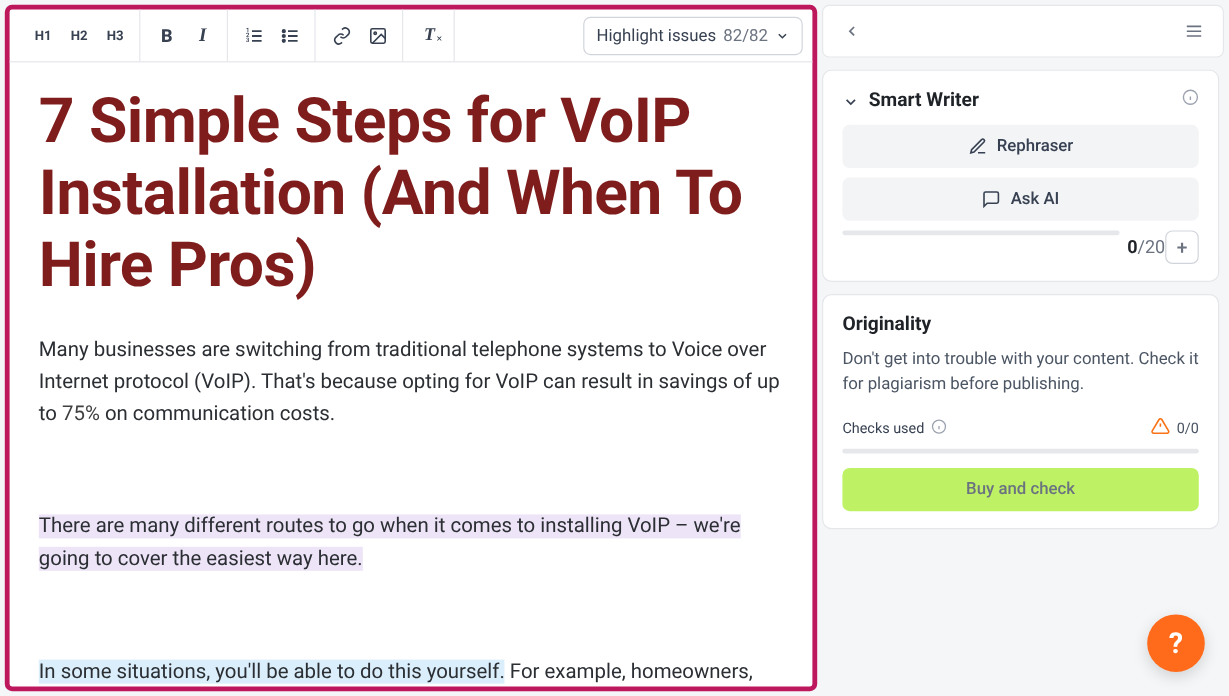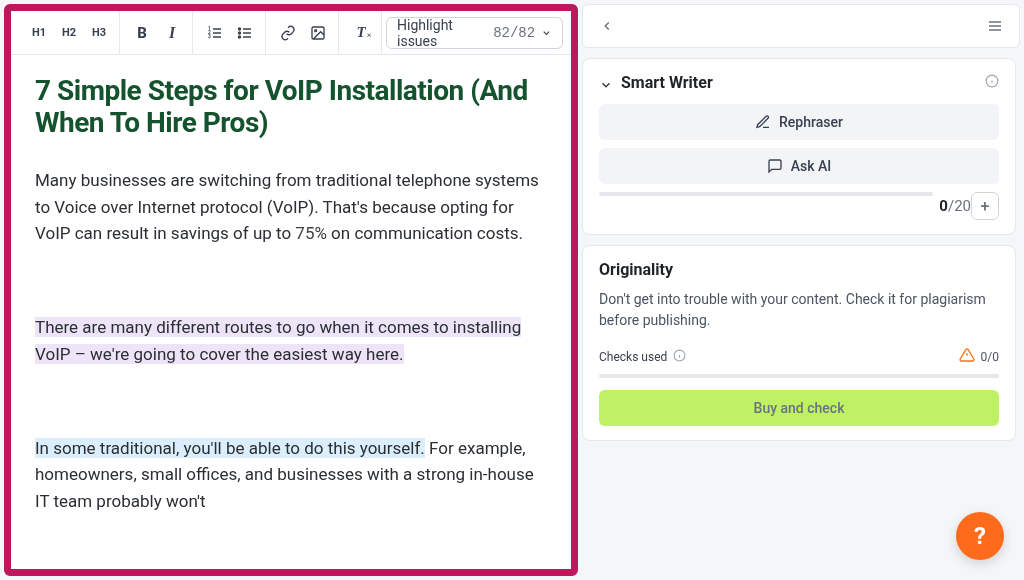--- a/index.html
+++ b/index.html
@@ -9,23 +9,23 @@
 }
 body {
   font-family: -apple-system, BlinkMacSystemFont, "Segoe UI", Roboto, Helvetica, Arial, sans-serif;
   background: #f5f6f7;
   width: 1024px;
   height: 580px;
   overflow: hidden;
   display: flex;
 }
 .editor-panel {
-  width: 574px;
+  width: 677px;
   background: #fff;
-  border: 7px solid #be185d;
+  border: 4px solid #be185d;
   border-radius: 6px;
   margin: 4px;
   display: flex;
   flex-direction: column;
 }
 .toolbar {
   height: 44px;
   border-bottom: 1px solid #e5e7eb;
   display: flex;
   align-items: center;
@@ -65,35 +65,34 @@
   padding: 0 10px;
   display: flex;
   align-items: center;
   gap: 6px;
   font-size: 14px;
   color: #374151;
   cursor: pointer;
 }
 .highlight-dropdown .count {
   color: #6b7280;
-  font-family: Liberation Mono, monospace;
 }
 .editor-content {
   flex: 1;
   padding: 20px 24px;
   overflow-y: auto;
   color: #1f2328;
 }
 .editor-content h1 {
-  font-size: 28px;
+  font-size: 52px;
   font-weight: 700;
   line-height: 1.15;
   letter-spacing: -0.5px;
   margin-bottom: 28px;
-  color: #14532d;
+  color: #7f1d1d;
 }
 .editor-content p {
   font-size: 17px;
   line-height: 1.55;
   margin-bottom: 18px;
   color: #2b2f33;
 }
 .editor-content a {
   color: #404040;
   text-decoration: none;
@@ -367,21 +366,21 @@
   </div>
 
   <div class="editor-content">
     <h1>7 Simple Steps for VoIP Installation (And When To Hire Pros)</h1>
     <p>
       <span>Many businesses are switching from traditional telephone systems to Voice over Internet protocol (VoIP). That's because opting for VoIP can result in savings of up to </span><a href="#">75%</a><span> on communication costs.</span>
     </p>
     <div class="gap-block"></div>
     <p><span class="hl-purple">There are many different routes to go when it comes to installing VoIP – we're going to cover the easiest way here.</span></p>
     <div class="gap-block"></div>
-    <p><span class="hl-blue">In some traditional, you'll be able to do this yourself.</span><span> For example, homeowners, small offices, and businesses with a strong in-house IT team probably won't</span></p>
+    <p><span class="hl-blue">In some situations, you'll be able to do this yourself.</span><span> For example, homeowners, small offices, and businesses with a strong in-house IT team probably won't</span></p>
   </div>
 </div>
 
 <div class="sidebar">
   <div class="sidebar-header">
     <div class="icon-btn">
       <svg width="14" height="14" viewBox="0 0 24 24" fill="none" stroke="currentColor" stroke-width="2.5">
           <path d="M15 18l-6-6 6-6"></path>
         </svg>
     </div>

